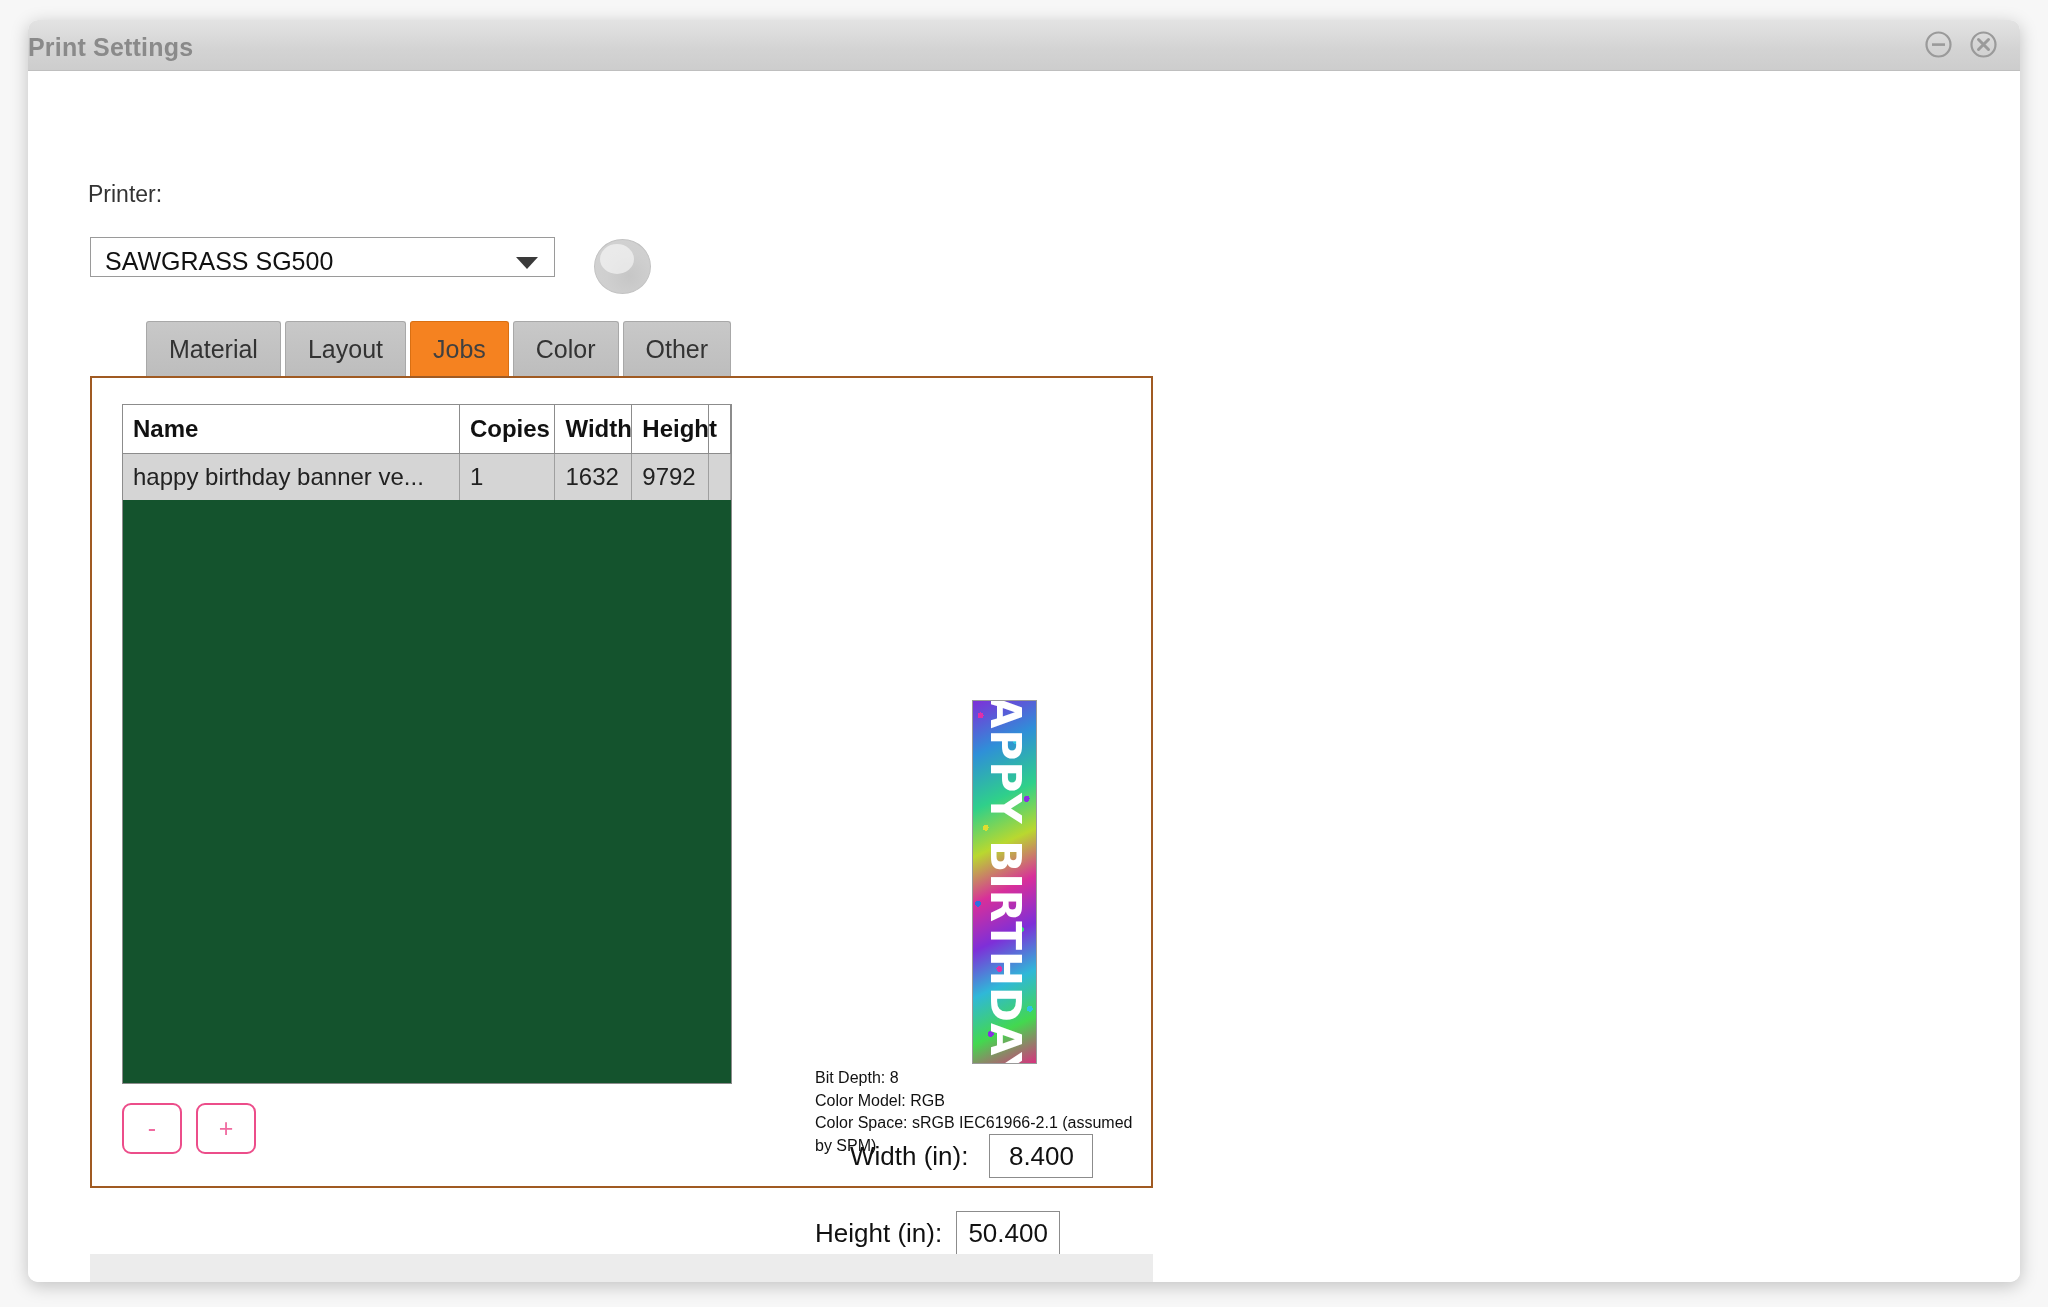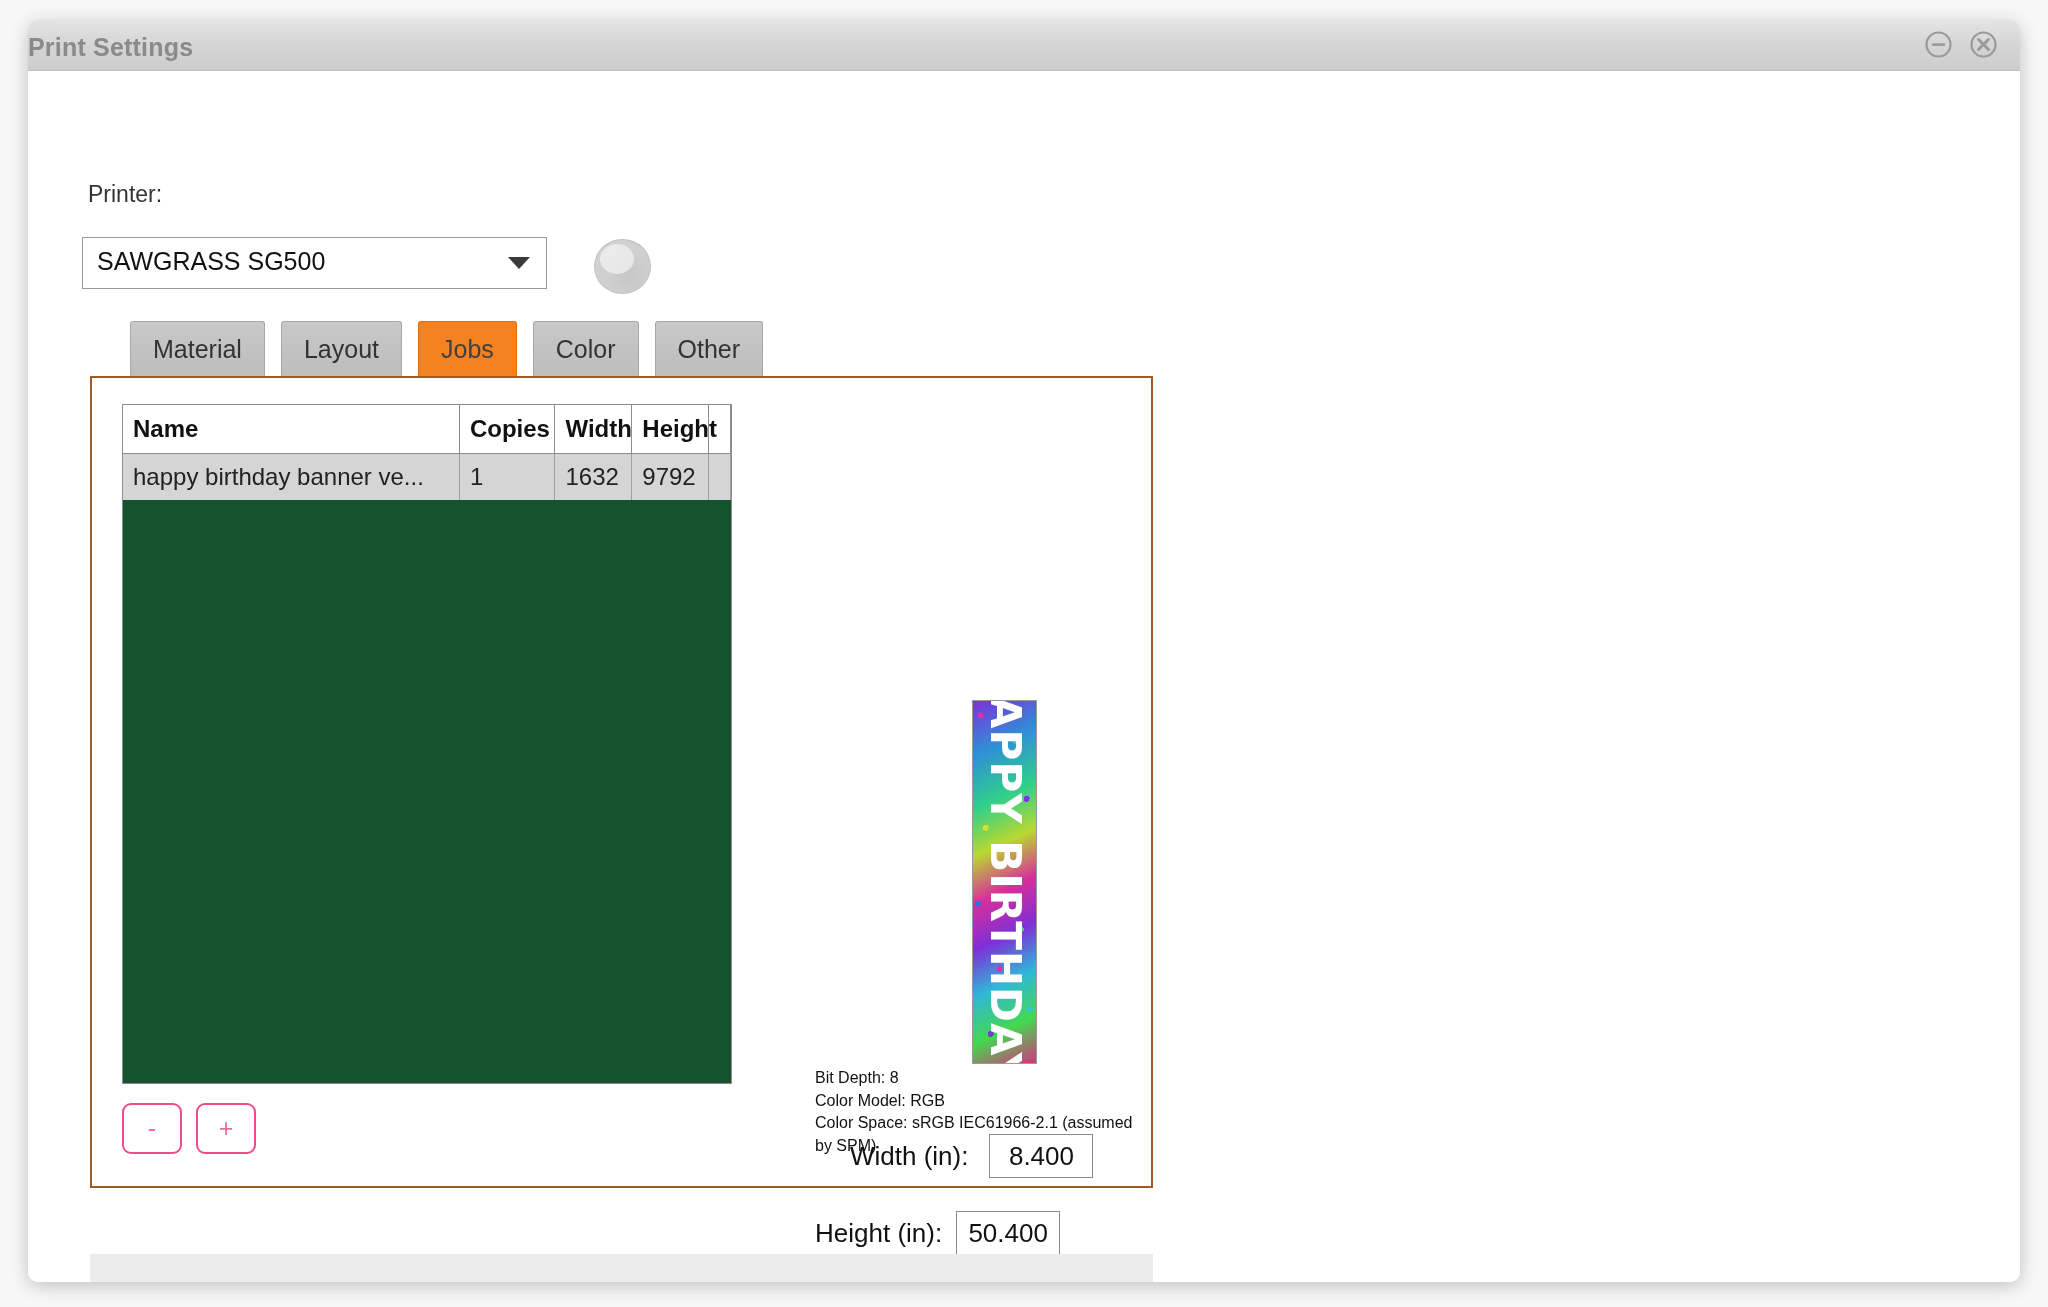--- a/index.html
+++ b/index.html
@@ -28,40 +28,40 @@
   }
   .wbtns{position:absolute;right:22px;top:10px;display:flex;gap:16px;}
   .wbtn{width:29px;height:29px;}
   
   .body{position:relative;height:1211px;background:#fff;}
   .left{position:absolute;left:0;top:0;width:1125px;height:100%;}
   .right{position:absolute;left:1125px;top:0;right:0;height:100%;}
   
   .printer-label{position:absolute;left:60px;top:110px;font-size:23px;color:#333;}
   .combo{
-    position:absolute;left:54px;top:166px;width:465px;height:52px;
+    position:absolute;left:62px;top:166px;width:465px;height:40px;
     border:1px solid #9a9a9a;background:#fff;box-sizing:border-box;
   }
   .combo .val{position:absolute;left:14px;top:9px;font-size:25px;color:#111;}
   .combo .arrow{
     position:absolute;right:16px;top:19px;width:0;height:0;
     border-left:11px solid transparent;border-right:11px solid transparent;
     border-top:12px solid #3a3a3a;
   }
   .status-dot{
     position:absolute;left:566px;top:168px;width:55px;height:53px;border-radius:50%;
     background:radial-gradient(circle at 62% 68%, #c6c6c6 0%, #cfcfcf 45%, #d3d3d3 100%);
     border:1px solid #c2c2c2;
   }
   .status-dot:after{
     content:"";position:absolute;left:5px;top:4px;width:34px;height:30px;border-radius:50%;
     background:rgba(255,255,255,.55);
   }
   
-  .tabs{position:absolute;left:62px;top:250px;display:flex;gap:16px;z-index:3;padding-left:40px;}
+  .tabs{position:absolute;left:78px;top:250px;display:flex;gap:4px;z-index:3;padding-left:40px;}
   .tab{
     height:55px;padding:0 22px;display:flex;align-items:center;justify-content:center;
     background:linear-gradient(to bottom,#c8c8c8,#bdbdbd);
     border:1px solid #a8a8a8;border-bottom:none;
     border-top-left-radius:3px;border-top-right-radius:3px;
     font-size:25px;color:#333;box-sizing:border-box;
   }
   .tab.active{background:#f58220;border-color:#d96f12;color:#404040;}
   
   .panel{

